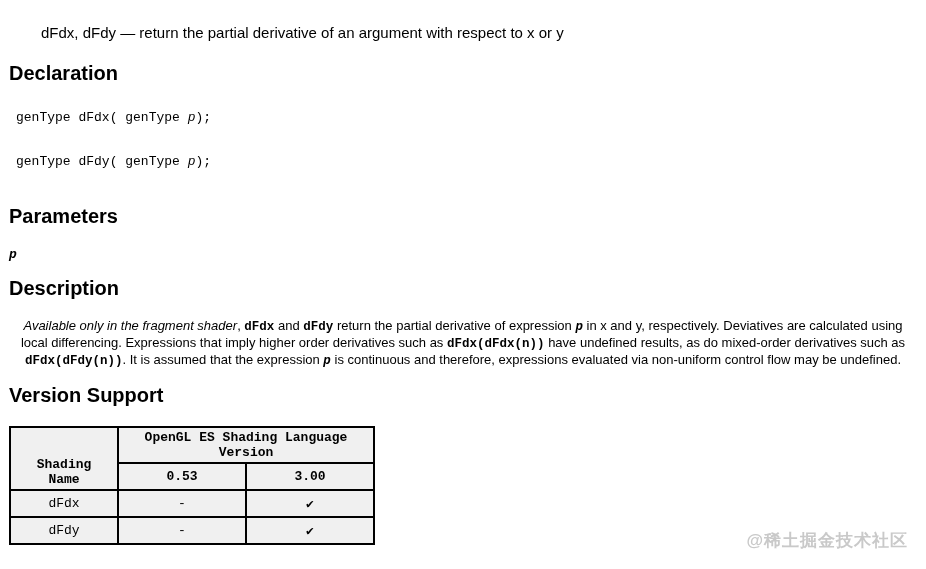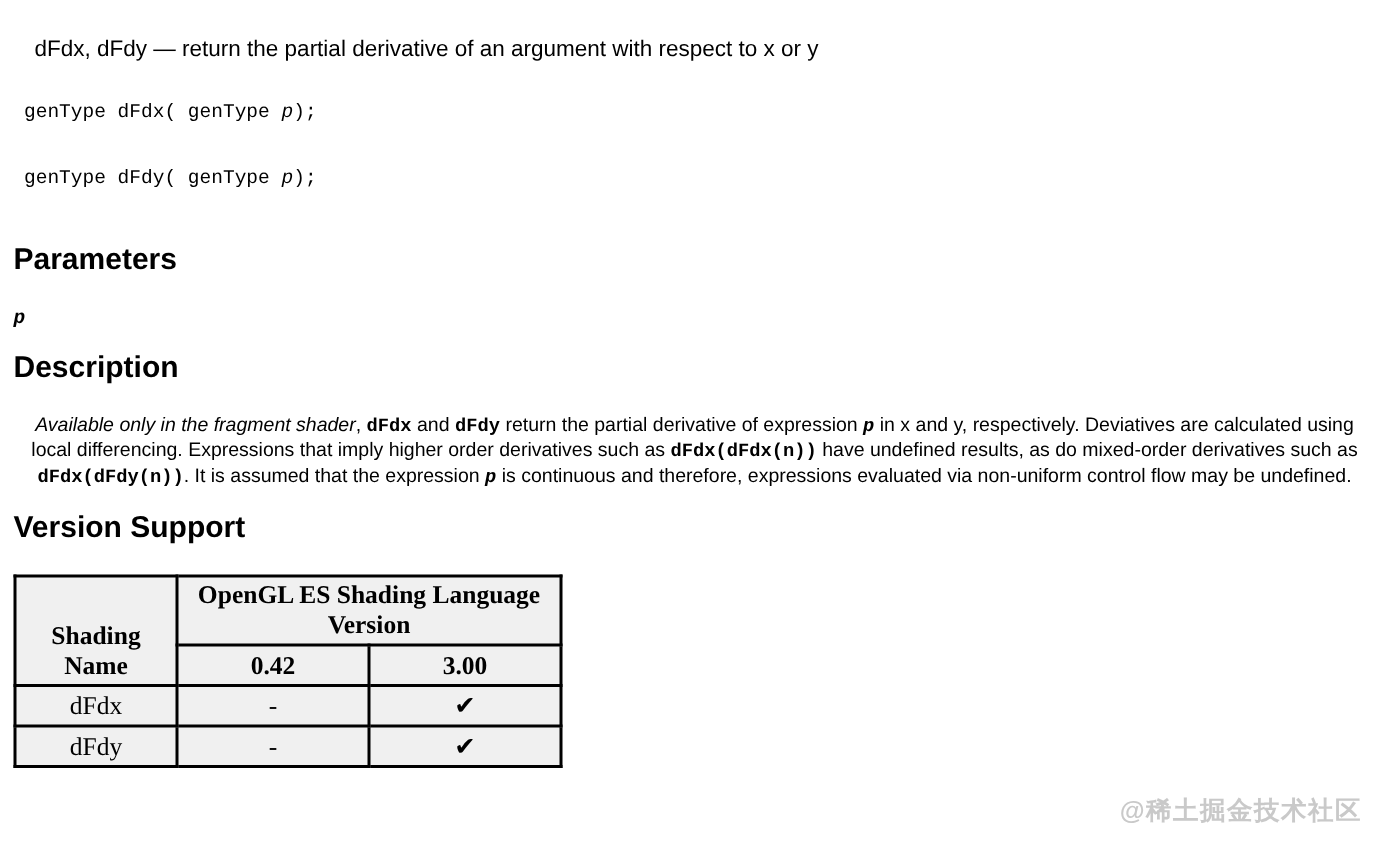--- a/index.html
+++ b/index.html
@@ -11,21 +11,21 @@
     width: 926px;
     height: 569px;
     overflow: hidden;
     position: relative;
     color: #000000;
     font-family: "Liberation Sans", sans-serif;
   }
   .refpurpose {
     font-size: 15px;
     line-height: 18px;
-    margin: 24px 0 0 23px;
+    margin: 24px 0 0 41px;
   }
   h2 {
     font-size: 20px;
     line-height: 23px;
     font-weight: bold;
     margin: 0 0 0 9px;
     font-family: "Liberation Sans", sans-serif;
   }
   #h-declaration { margin-top: 20px; }
   .proto {
@@ -75,25 +75,25 @@
   }
   #h-version { margin-top: 15px; }
   table.support {
     border-collapse: collapse;
     margin: 19px 0 0 9px;
     border: 2px solid #000;
   }
   table.support td {
     background: #f0f0f0;
     border: 2px solid #000;
-    font-size: 17px;
+    font-size: 13px;
     text-align: center;
     padding: 2px 8px;
     height: 21px;
-    font-family: Liberation Serif, serif;
+    font-family: Liberation Mono, monospace;
   }
   td.fncell {
     font-weight: bold;
     vertical-align: bottom;
     width: 90px;
     padding-bottom: 5px;
   }
   td.ghdr { font-weight: bold; }
   td.vhdr { font-weight: bold; width: 110px; }
   td.fcell { width: 90px; }
@@ -107,20 +107,21 @@
     font-weight: bold;
   }
 </style>
 </head>
 <body>
 
 <div>
 
   <div class="refpurpose">dFdx, dFdy — return the partial derivative of an argument with respect to x or y</div>
 
+  <h2 id="h-declaration">Declaration</h2>
 
   <div class="proto" id="proto-1"><span class="cb">genType dFdx</span><span>(</span><span> genType </span><span class="ci">p</span><span>);</span></div>
 
   <div class="proto" id="proto-2"><span class="cb">genType dFdy</span><span>(</span><span> genType </span><span class="ci">p</span><span>);</span></div>
 
   <h2 id="h-parameters">Parameters</h2>
 
   <div class="param-name">p</div>
 
   <h2 id="h-description">Description</h2>
@@ -129,21 +130,21 @@
 
   <h2 id="h-version">Version Support</h2>
 
   <table class="support">
     <tbody>
         <tr>
       <td rowspan="2" class="fncell">Shading Name</td>
       <td colspan="2" class="ghdr">OpenGL ES Shading Language Version</td>
     </tr>
     <tr>
-      <td class="vhdr">0.42</td>
+      <td class="vhdr">0.53</td>
       <td class="vhdr">3.00</td>
     </tr>
     <tr>
       <td class="fcell">dFdx</td>
       <td>-</td>
       <td>✔</td>
     </tr>
     <tr>
       <td class="fcell">dFdy</td>
       <td>-</td>

